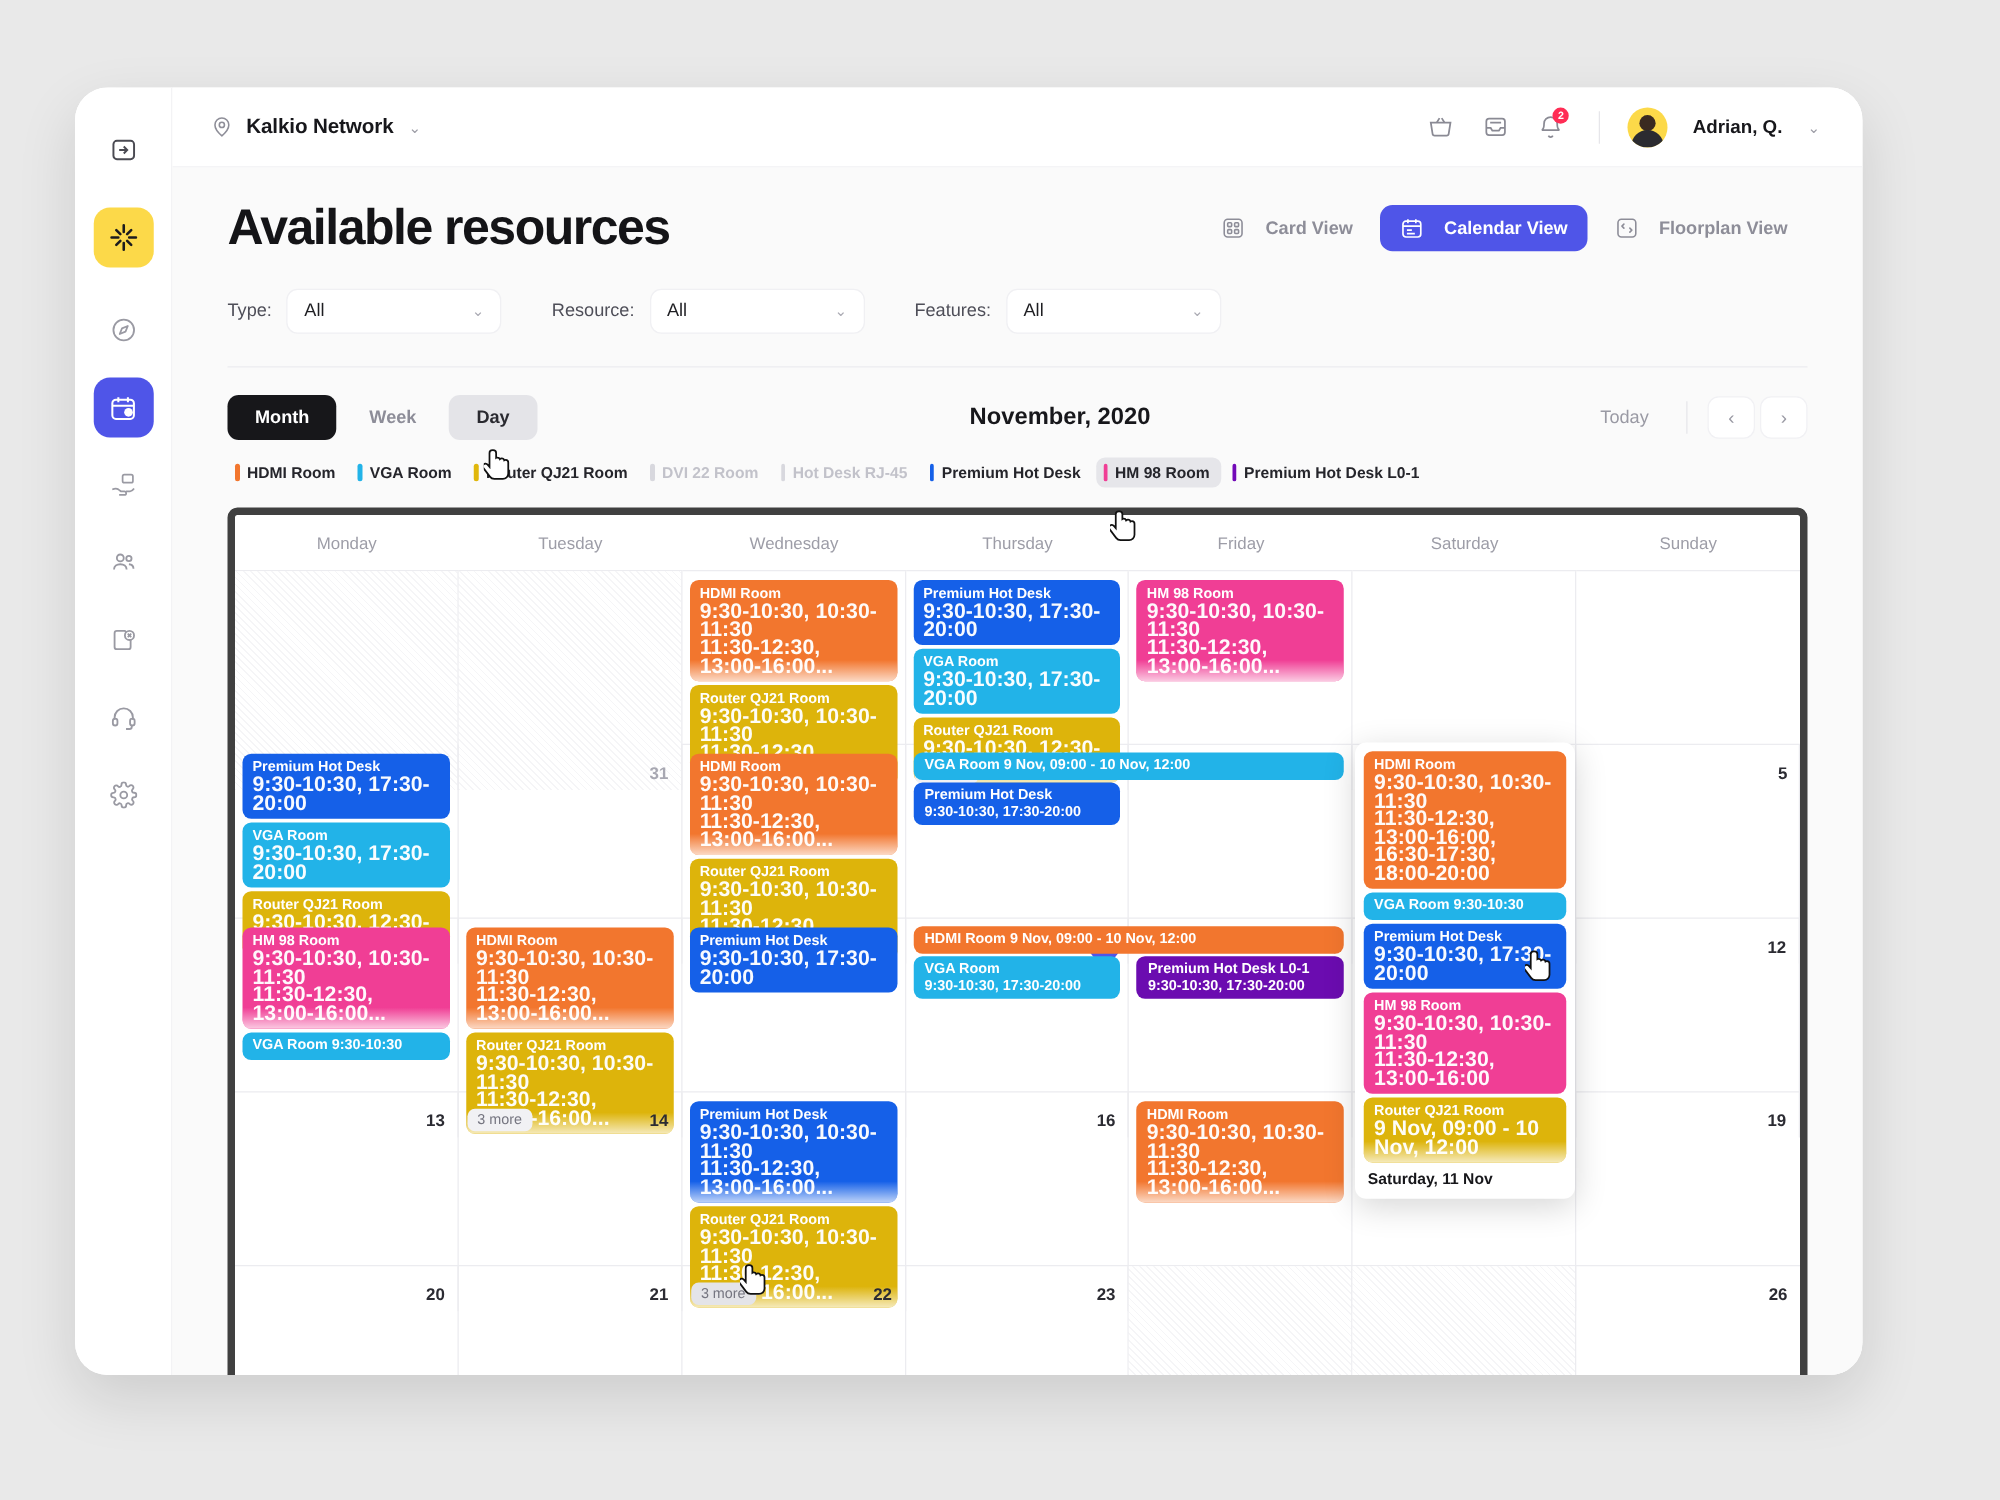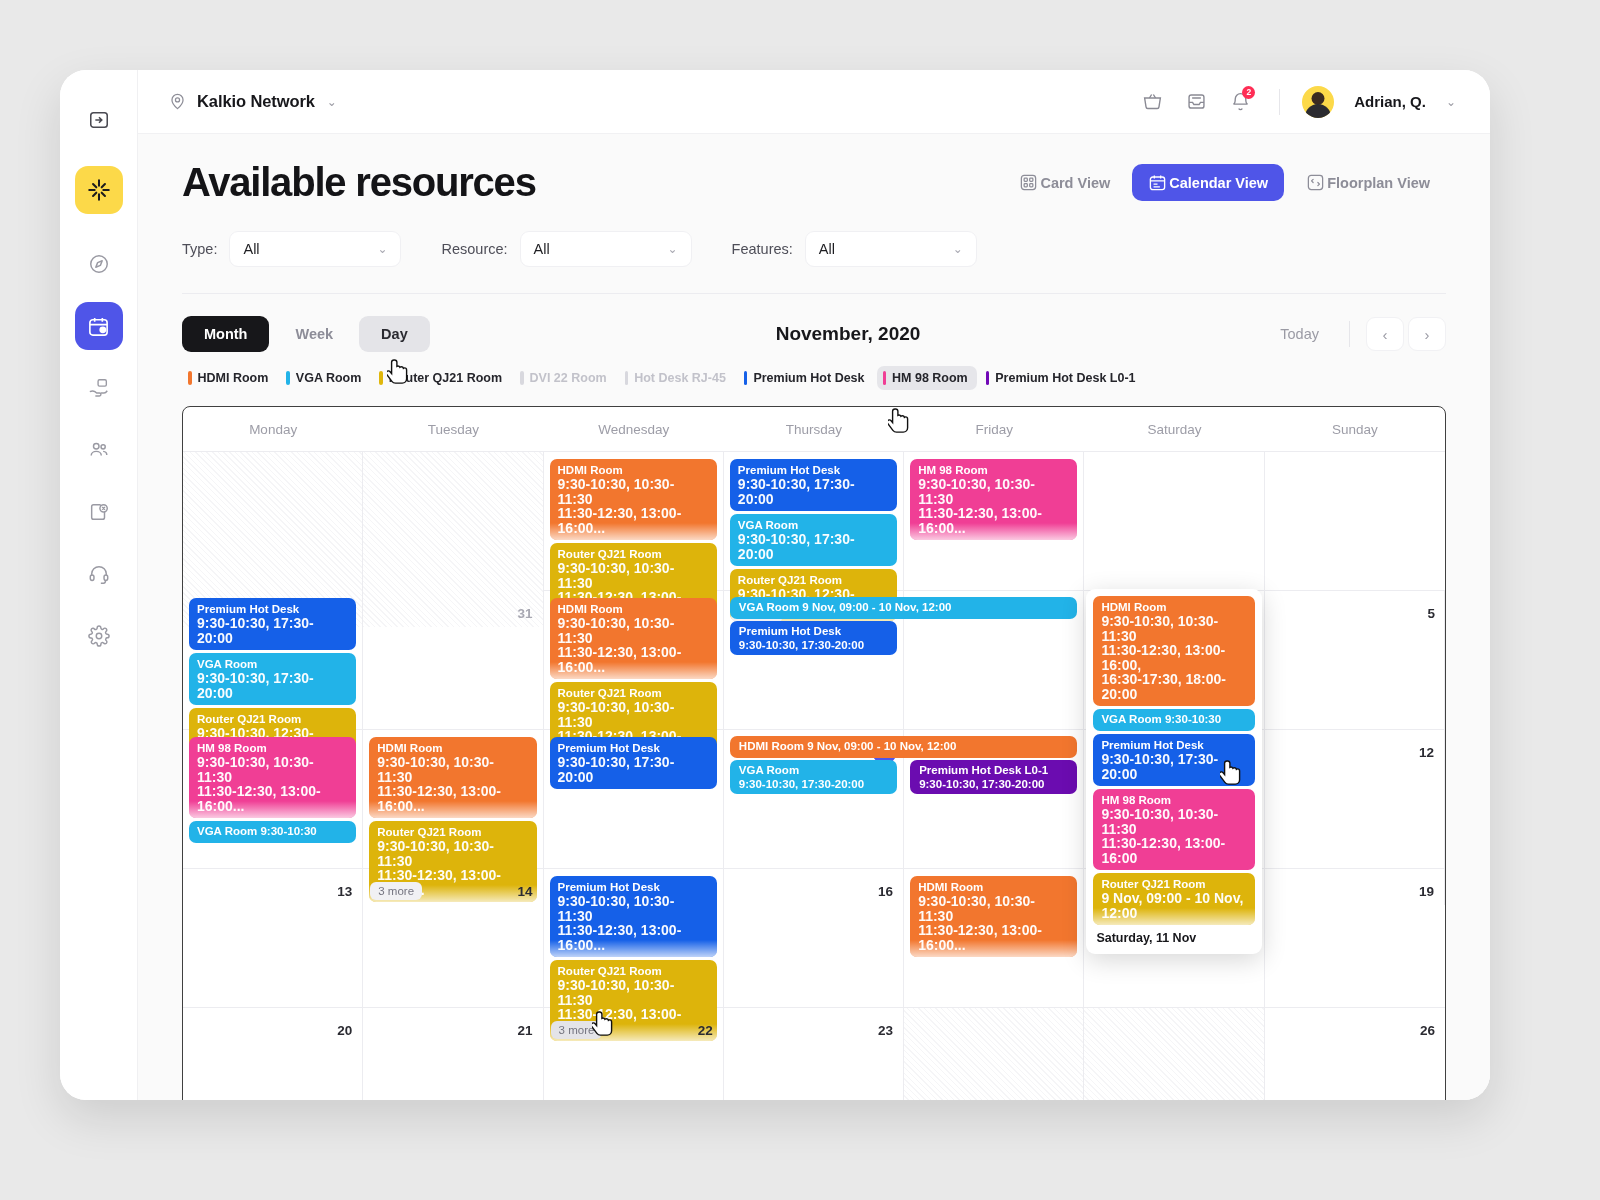--- a/index.html
+++ b/index.html
@@ -81,21 +81,21 @@
   #avatar .body { position:absolute; left:50%; bottom:0; transform:translateX(-50%); width:26px; height:14px; border-radius:13px 13px 0 0; background:#2b2b30; }
   #user-name { font-size: 15px; font-weight: 700; color: #17171b; margin-left: 10px; }
 
   
   #content { flex: 1; padding: 26px 44px 0 44px; overflow: hidden; background: #fafafa; }
 
   #page-head { display: flex; align-items: center; margin-bottom: 26px; }
   #page-title { font-size: 40px; font-weight: 800; color: #141417; letter-spacing: -1.2px; }
   #view-switch { margin-left: auto; display: flex; align-items: center; gap: 6px; }
   .view-btn {
-    display: flex; align-items: center; gap: 2px;
+    display: flex; align-items: center; gap: 16px;
     padding: 9px 16px; border-radius: 10px;
     font-size: 14.5px; font-weight: 600; color: #8d8d98;
     cursor: pointer;
   }
   .view-btn.active { background: #4F55E8; color: #ffffff; }
   .view-btn svg { display: block; }
 
   #filters { display: flex; gap: 0; padding-bottom: 26px; border-bottom: 1px solid #ececf0; }
   .filter { display: flex; align-items: center; gap: 12px; margin-right: 40px; }
   .filter-label { font-size: 14.5px; color: #4e4e58; }
@@ -134,21 +134,21 @@
     padding: 5px 9px 5px 6px; border-radius: 7px;
     font-size: 12.5px; font-weight: 700; color: #25252b;
     cursor: pointer; white-space: nowrap;
   }
   .legend-item.hover { background: #e6e6ea; }
   .legend-item.muted { color: #c2c2ca; }
   .legend-bar { width: 3.5px; height: 14px; border-radius: 2px; flex: 0 0 3.5px; }
 
   
   #calendar {
-    background: #ffffff; border: 1px solid #404040;
+    background: #ffffff; border: 6px solid #404040;
     border-radius: 8px; overflow: hidden;
     position: relative;
   }
   #dow-row { display: grid; grid-template-columns: repeat(7, 1fr); }
   .dow {
     text-align: center; padding: 15px 0 14px 0;
     font-size: 13.5px; color: #9d9da7;
     border-bottom: 1px solid #ececf0;
   }
   .week-row {
@@ -183,21 +183,21 @@
   }
   .ev {
     border-radius: 7px;
     padding: 4px 8px 5px 8px;
     margin-bottom: 3px;
     color: #ffffff;
     overflow: hidden;
     cursor: pointer;
   }
   .ev .ev-title { font-size: 11.5px; font-weight: 700; line-height: 14px; white-space: nowrap; overflow: hidden; }
-  .ev .ev-times { font-size: 14px; font-weight: 600; line-height: 14.5px; opacity: 0.97; }
+  .ev .ev-times { font-size: 17px; font-weight: 600; line-height: 14.5px; opacity: 0.97; }
   .ev.compact { padding: 3px 8px 4px 8px; }
   .ev.compact .ev-title { line-height: 15px; }
   .ev.fade { position: relative; }
   .ev.fade::after {
     content: ""; position: absolute; left: 0; right: 0; bottom: 0; height: 17px;
     background: linear-gradient(to bottom, rgba(255,255,255,0), rgba(255,255,255,0.72));
     pointer-events: none;
   }
   .more-btn {
     position: absolute; left: 7px; bottom: 5px;

